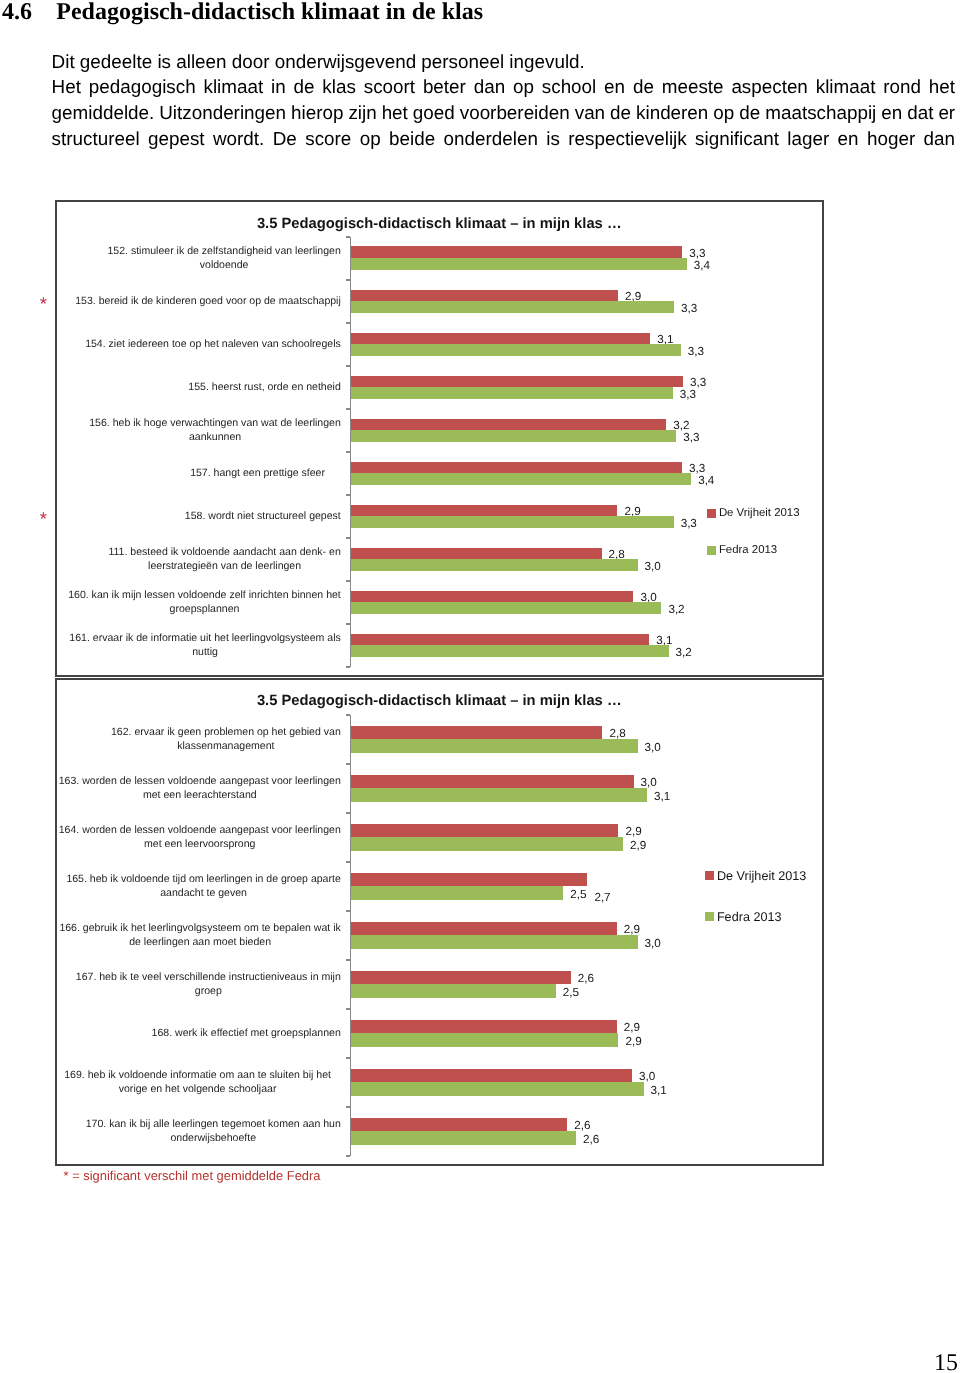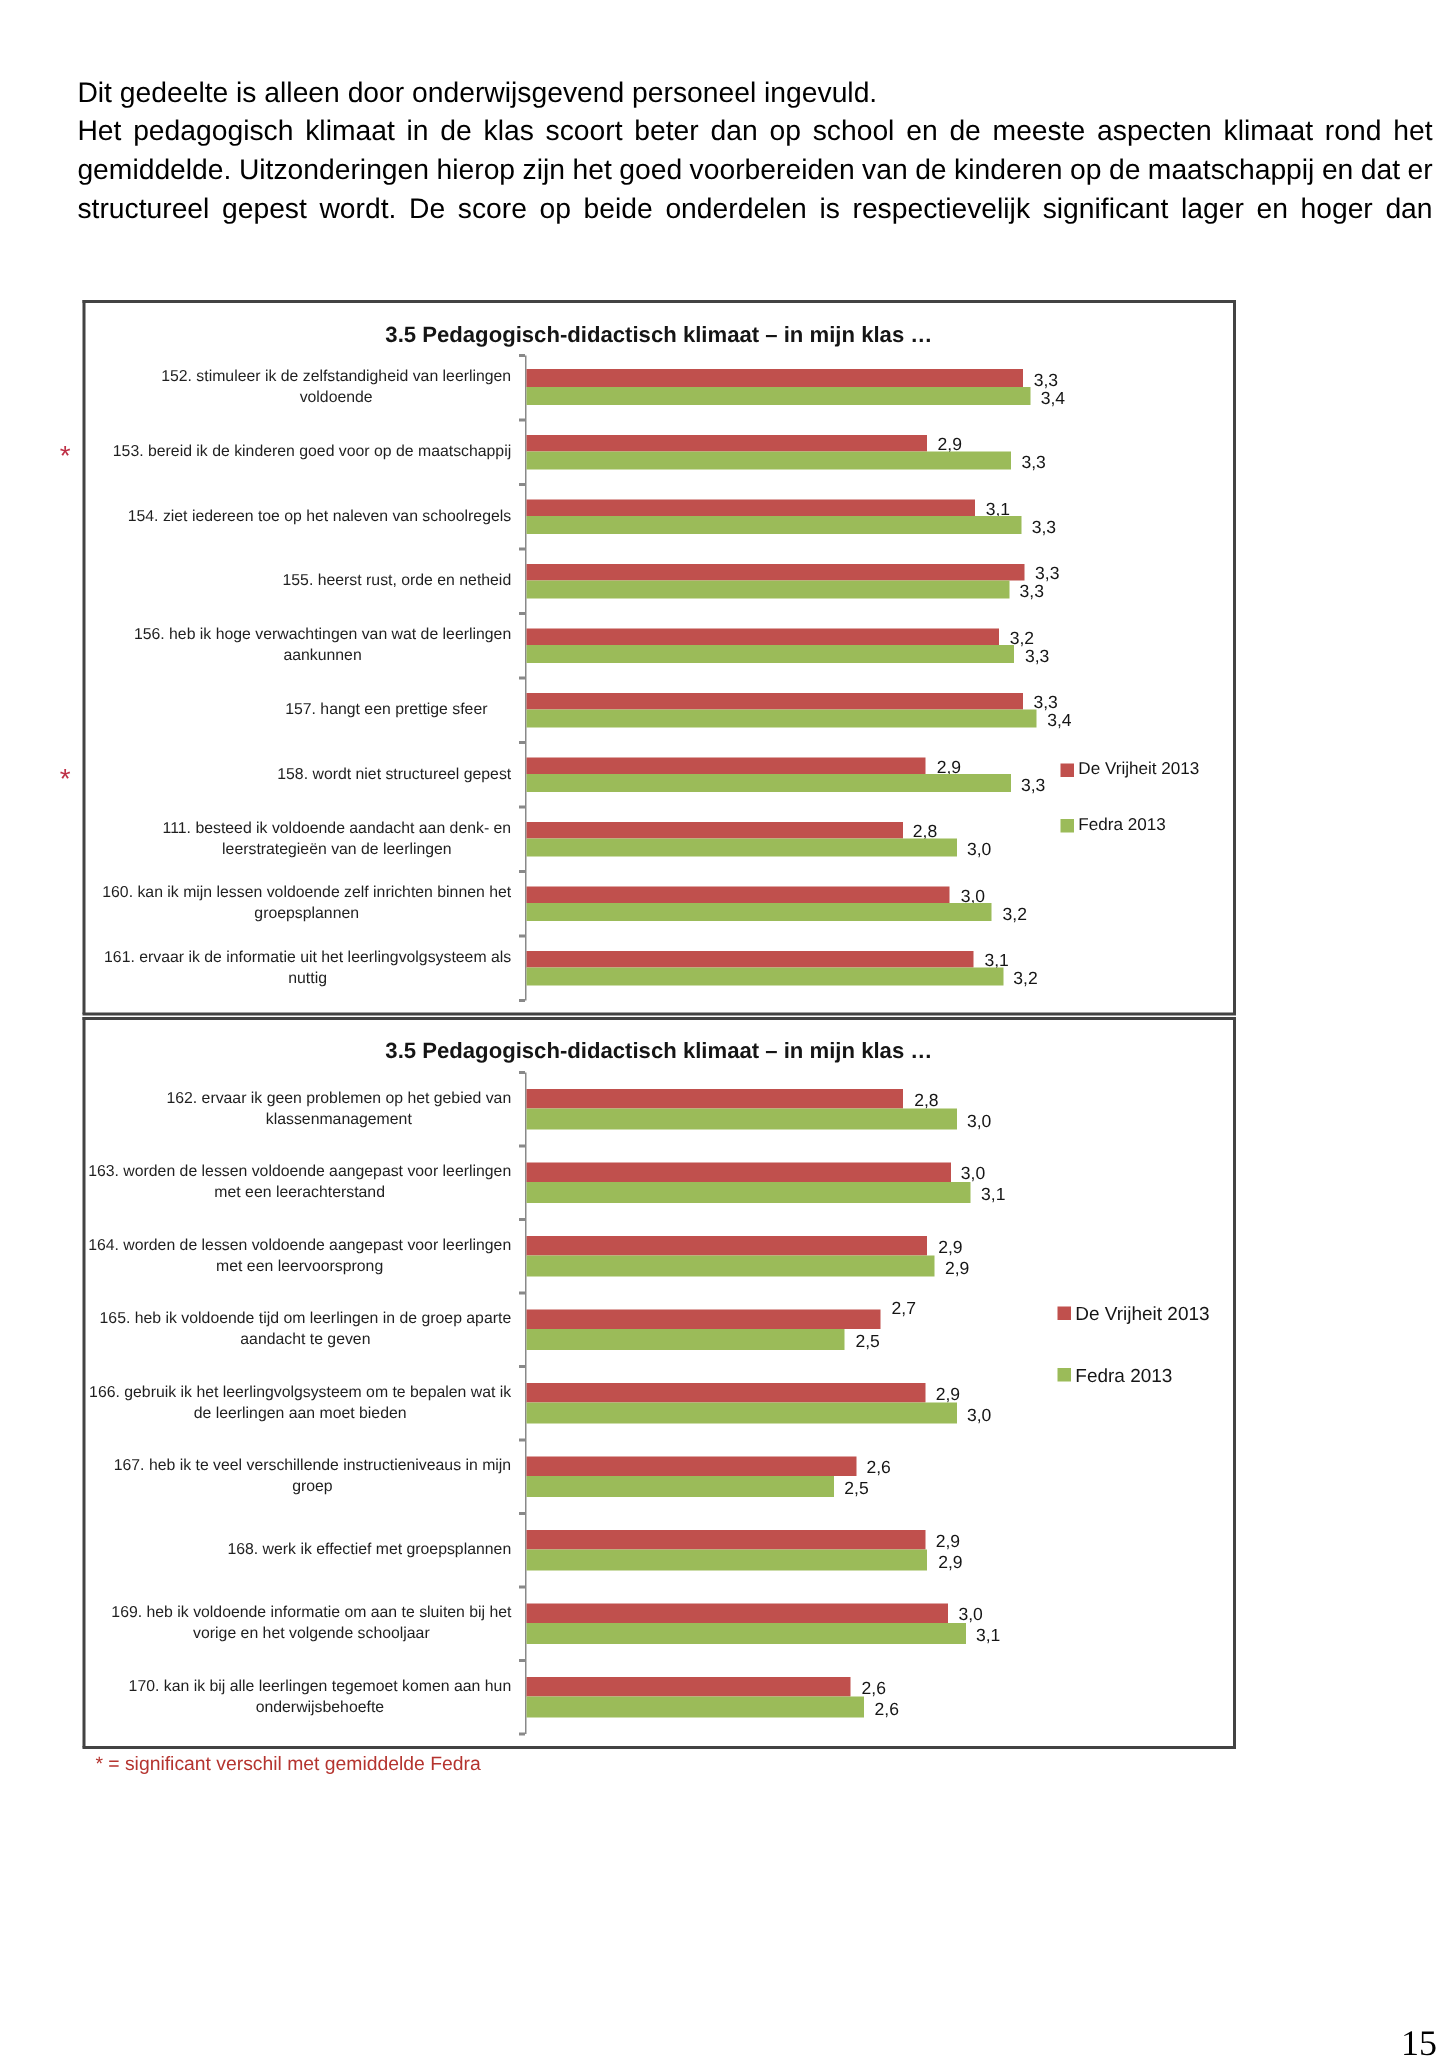--- a/index.html
+++ b/index.html
@@ -43,20 +43,21 @@
   .sig{position:absolute;font-size:18.5px;line-height:18.5px;color:#C0504D;font-family:"Liberation Sans",sans-serif;}
   .legend-item{position:absolute;font-size:11.5px;line-height:11.5px;color:#151515;white-space:nowrap;}
   .legend-swatch{position:absolute;width:8.6px;height:8.6px;}
   .footnote{position:absolute;left:63.6px;font-size:12.9px;line-height:14px;color:#C0504D;white-space:nowrap;}
 </style>
 </head>
 <body>
 
 <div class="page">
 
+  <div class="h-sec"><span class="num">4.6</span><span>Pedagogisch-didactisch klimaat in de klas</span></div>
 
   <div class="intro" id="intro">
       <div class="ln last">Dit gedeelte is alleen door onderwijsgevend personeel ingevuld.</div>
       <div class="ln" style="display: flex; justify-content: space-between; white-space: nowrap;">
         <span>Het</span>
         <span>pedagogisch</span>
         <span>klimaat</span>
         <span>in</span>
         <span>de</span>
         <span>klas</span>
@@ -277,21 +278,21 @@
       <div class="vlabel" style="left: 625.481px; color: rgb(21, 21, 21); top: 826.025px;">2,9</div>
       <div class="bar" style="left: 351px; top: 837.4px; width: 271.966px; height: 13.55px; background: rgb(155, 187, 89);"></div>
       <div class="vlabel" style="left: 629.966px; color: rgb(21, 21, 21); top: 839.575px;">2,9</div>
       <div class="cat-label" style="left: 55.8px; width: 285px; top: 861.9px; height: 49px; color: rgb(31, 31, 31);">
         <div>
           <div>165. heb ik voldoende tijd om leerlingen in de groep aparte</div>
           <div>aandacht te geven</div>
         </div>
       </div>
       <div class="bar" style="left: 351px; top: 872.85px; width: 236.39px; height: 13.55px; background: rgb(192, 80, 77);"></div>
-      <div class="vlabel" style="left: 594.39px; color: rgb(21, 21, 21); top: 867px; text-align: right;">2,7</div>
+      <div class="vlabel" style="left: 594.39px; color: rgb(21, 21, 21); top: 892px; text-align: right;">2,7</div>
       <div class="bar" style="left: 351px; top: 886.4px; width: 212.324px; height: 13.55px; background: rgb(155, 187, 89);"></div>
       <div class="vlabel" style="left: 570.324px; color: rgb(21, 21, 21); top: 888.575px;">2,5</div>
       <div class="cat-label" style="left: 55.8px; width: 285px; top: 910.9px; height: 49px; color: rgb(31, 31, 31);">
         <div>
           <div>166. gebruik ik het leerlingvolgsysteem om te bepalen wat ik</div>
           <div>de leerlingen aan moet bieden</div>
         </div>
       </div>
       <div class="bar" style="left: 351px; top: 921.85px; width: 265.837px; height: 13.55px; background: rgb(192, 80, 77);"></div>
       <div class="vlabel" style="left: 623.837px; color: rgb(21, 21, 21); top: 924.025px;">2,9</div>
@@ -309,21 +310,21 @@
       <div class="vlabel" style="left: 562.85px; color: rgb(21, 21, 21); top: 986.575px;">2,5</div>
       <div class="cat-label" style="left: 55.8px; width: 285px; top: 1008.9px; height: 49px; color: rgb(31, 31, 31);">
         <div>
           <div>168. werk ik effectief met groepsplannen</div>
         </div>
       </div>
       <div class="bar" style="left: 351px; top: 1019.85px; width: 265.837px; height: 13.55px; background: rgb(192, 80, 77);"></div>
       <div class="vlabel" style="left: 623.837px; color: rgb(21, 21, 21); top: 1022.02px;">2,9</div>
       <div class="bar" style="left: 351px; top: 1033.4px; width: 267.481px; height: 13.55px; background: rgb(155, 187, 89);"></div>
       <div class="vlabel" style="left: 625.481px; color: rgb(21, 21, 21); top: 1035.58px;">2,9</div>
-      <div class="cat-label" style="left: 56px; width: 285px; top: 1057.9px; height: 49px; color: rgb(31, 31, 31);">
+      <div class="cat-label" style="left: 46px; width: 285px; top: 1057.9px; height: 49px; color: rgb(31, 31, 31);">
         <div>
           <div>169. heb ik voldoende informatie om aan te sluiten bij het</div>
           <div>vorige en het volgende schooljaar</div>
         </div>
       </div>
       <div class="bar" style="left: 351px; top: 1068.85px; width: 280.934px; height: 13.55px; background: rgb(192, 80, 77);"></div>
       <div class="vlabel" style="left: 638.934px; color: rgb(21, 21, 21); top: 1071.03px;">3,0</div>
       <div class="bar" style="left: 351px; top: 1082.4px; width: 292.594px; height: 13.55px; background: rgb(155, 187, 89);"></div>
       <div class="vlabel" style="left: 650.594px; color: rgb(21, 21, 21); top: 1084.58px;">3,1</div>
       <div class="cat-label" style="left: 55.8px; width: 285px; top: 1106.9px; height: 49px; color: rgb(31, 31, 31);">

